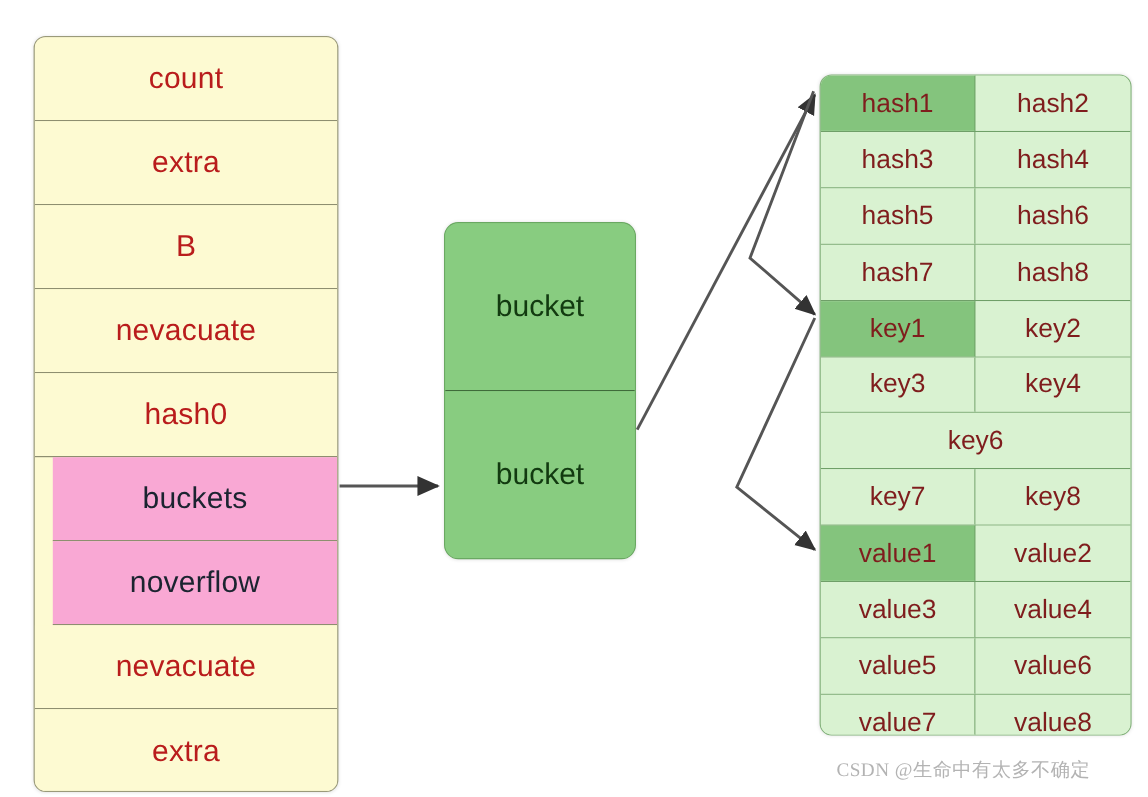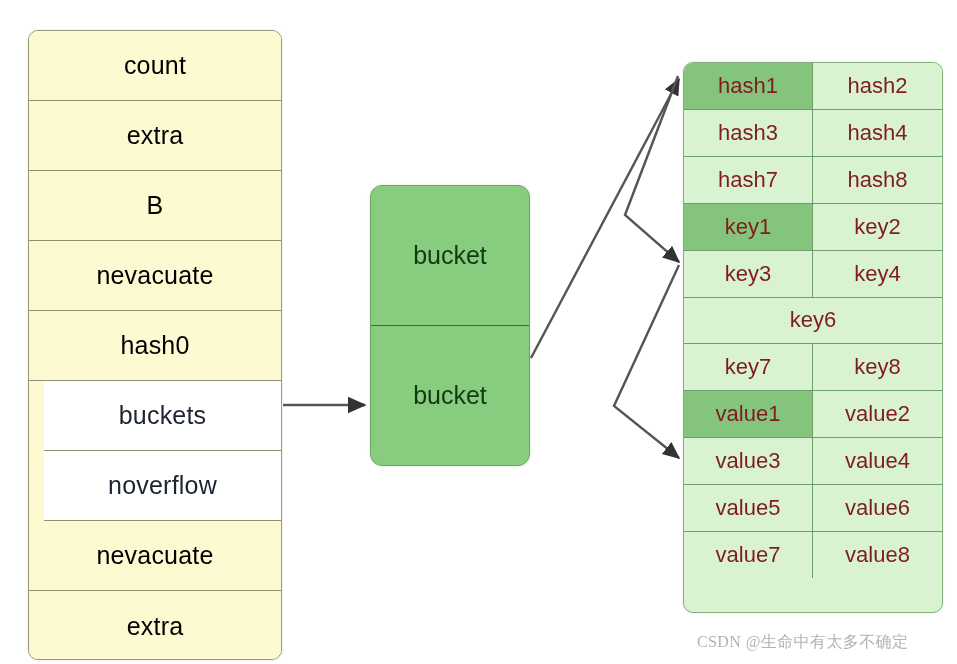--- a/index.html
+++ b/index.html
@@ -32,30 +32,30 @@
     background: #fdfad2;
     box-shadow: 0 0 3px rgba(0,0,0,0.10);
   }
   .hmap-row {
     height: 70px;
     box-sizing: border-box;
     display: flex;
     align-items: center;
     justify-content: center;
     font-size: 25px;
-    color: #000000;
+    color: #b91c1c;
     border-bottom: 1px solid #8e8e70;
     background: #fdfad2;
     letter-spacing: 0.2px;
   }
   .hmap-row:last-child {
     border-bottom: none;
   }
   .hmap-row.accent {
-    background: #ffffff;
+    background: #f9a8d4;
     color: #1b2430;
     margin-left: 15px;
   }
 
   
   #bucket-array {
     position: absolute;
     left: 370px;
     top: 185px;
     width: 160px;
@@ -199,20 +199,28 @@
     <div class="bmap-row">
       <div class="bmap-cell left-col">
           <span>hash3</span>
         </div>
       <div class="bmap-cell">
           <span>hash4</span>
         </div>
     </div>
     <div class="bmap-row">
       <div class="bmap-cell left-col">
+          <span>hash5</span>
+        </div>
+      <div class="bmap-cell">
+          <span>hash6</span>
+        </div>
+    </div>
+    <div class="bmap-row">
+      <div class="bmap-cell left-col">
           <span>hash7</span>
         </div>
       <div class="bmap-cell">
           <span>hash8</span>
         </div>
     </div>
     <div class="bmap-row">
       <div class="bmap-cell left-col highlight">
           <span>key1</span>
         </div>

